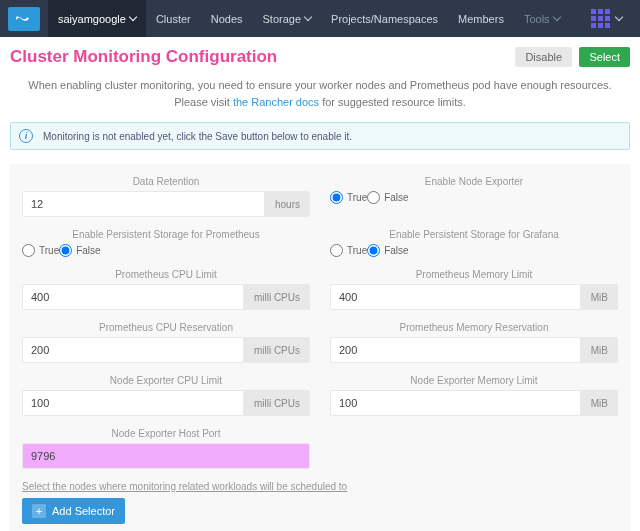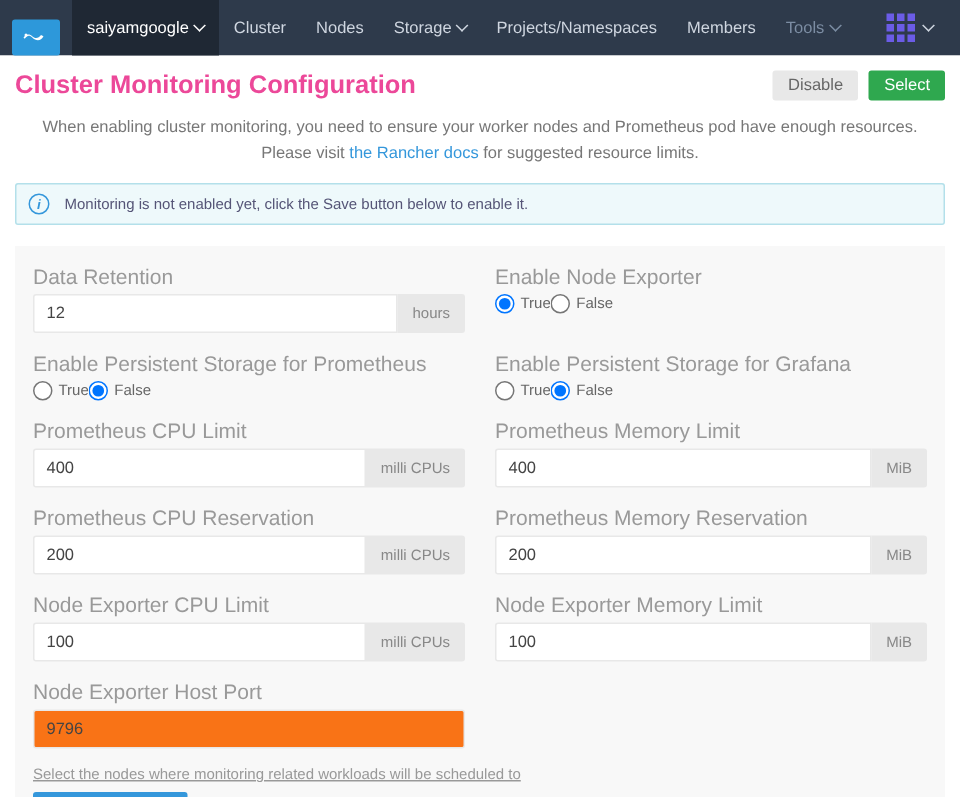--- a/index.html
+++ b/index.html
@@ -1,17 +1,17 @@
 <!DOCTYPE html>
 <html><head>
 <meta charset="utf-8">
 <style>
 * { box-sizing: border-box; margin: 0; padding: 0; }
 body { font-family: -apple-system, BlinkMacSystemFont, "Segoe UI", Helvetica, Arial, sans-serif; font-size: 12px; color: #666; background: #f2f2f2; width: 640px; }
-.navbar { background: #2e3a4b; height: 37px; display: flex; align-items: flex-end; padding: 0 8px; }
+.navbar { background: #2e3a4b; height: 37px; display: flex; align-items: center; padding: 0 8px; }
 .navbar .logo { width: 32px; height: 24px; background: #2d98da; border-radius: 2px; display: flex; align-items: center; justify-content: center; margin-right: 8px; }
 .navbar .logo svg { width: 20px; height: 14px; }
 .navbar .item { color: #cfd6e0; font-size: 11px; padding: 0 10px; height: 37px; display: flex; align-items: center; cursor: pointer; }
 .navbar .item.active { background: #1f2834; color: #fff; }
 .navbar .item.tools { color: #7c8da3; }
 .navbar .spacer { flex: 1; }
 .navbar .grid-icon { width: 24px; height: 20px; display: flex; flex-wrap: wrap; gap: 2px; align-content: center; justify-content: center; }
 .navbar .grid-icon span { width: 5px; height: 5px; background: #6b5ce7; }
 .chev { display: inline-block; width: 6px; height: 6px; border-right: 1.5px solid currentColor; border-bottom: 1.5px solid currentColor; transform: rotate(45deg); margin-left: 4px; position: relative; top: -2px; }
 .page { background: #fff; padding: 10px; }
@@ -20,25 +20,25 @@
 .btn { border: none; padding: 4px 10px; font-size: 11px; border-radius: 2px; cursor: pointer; }
 .btn-disable { background: #e8e8e8; color: #666; }
 .btn-enabled { background: #2fa84f; color: #fff; margin-left: 4px; }
 .desc { font-size: 11px; color: #777; line-height: 1.5; margin-bottom: 12px; text-align: center; }
 .desc a { color: #3497db; text-decoration: none; }
 .info-banner { border: 1px solid #b3e0ea; background: #eef9fb; padding: 6px 8px; display: flex; align-items: center; font-size: 10px; color: #557; margin-bottom: 14px; border-radius: 2px; }
 .info-banner .info-icon { width: 14px; height: 14px; border: 1.5px solid #3497db; border-radius: 50%; color: #3497db; display: flex; align-items: center; justify-content: center; font-size: 9px; font-style: italic; font-weight: bold; margin-right: 10px; }
 .form-grid { background: #f8f8f8; padding: 12px; }
 .row { display: flex; gap: 20px; margin-bottom: 12px; }
 .col { flex: 1; }
-.label { font-size: 14px; color: #999; margin-bottom: 4px; display: block; }
+.label { font-size: 10px; color: #999; margin-bottom: 4px; display: block; text-align: center; }
 .input-group { display: flex; }
 .input-group input { flex: 1; border: 1px solid #e8e8e8; padding: 6px 8px; font-size: 11px; background: #fff; color: #444; border-radius: 2px 0 0 2px; }
 .input-group .addon { background: #e8e8e8; color: #888; font-size: 10px; padding: 6px 10px; display: flex; align-items: center; border-radius: 0 2px 2px 0; }
-.input-solo { width: 100%; border: 1px solid #e8e8e8; padding: 6px 8px; font-size: 11px; background: #f97316; color: #444; border-radius: 2px; }
+.input-solo { width: 100%; border: 1px solid #e8e8e8; padding: 6px 8px; font-size: 11px; background: #f0abfc; color: #444; border-radius: 2px; }
 .radio-row { display: flex; margin-top: 4px; }
 .radio-row label { font-size: 10px; color: #666; display: flex; align-items: center; gap: 4px; }
 .radio-row input { margin: 0; }
 .sel-text { font-size: 10px; color: #999; margin-bottom: 6px; text-decoration: underline; }
 .add-selector { background: #3497db; color: #fff; border: none; padding: 6px 10px; font-size: 11px; border-radius: 2px; display: inline-flex; align-items: center; gap: 6px; cursor: pointer; }
 .add-selector .plus { background: rgba(255,255,255,0.25); width: 14px; height: 14px; display: flex; align-items: center; justify-content: center; border-radius: 1px; font-size: 11px; }
 </style>
 </head>
 <body>
 

